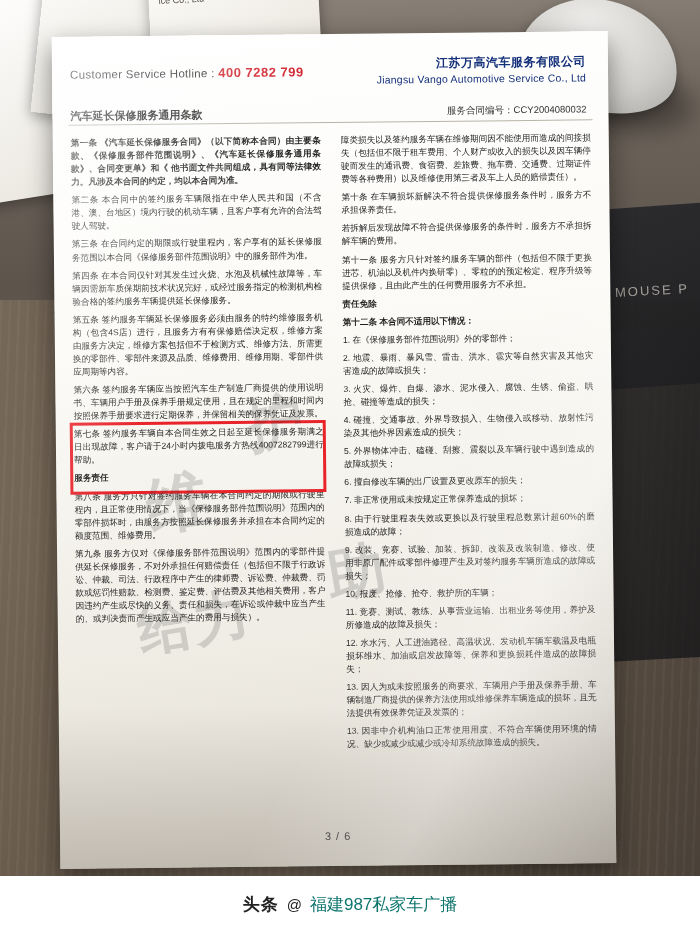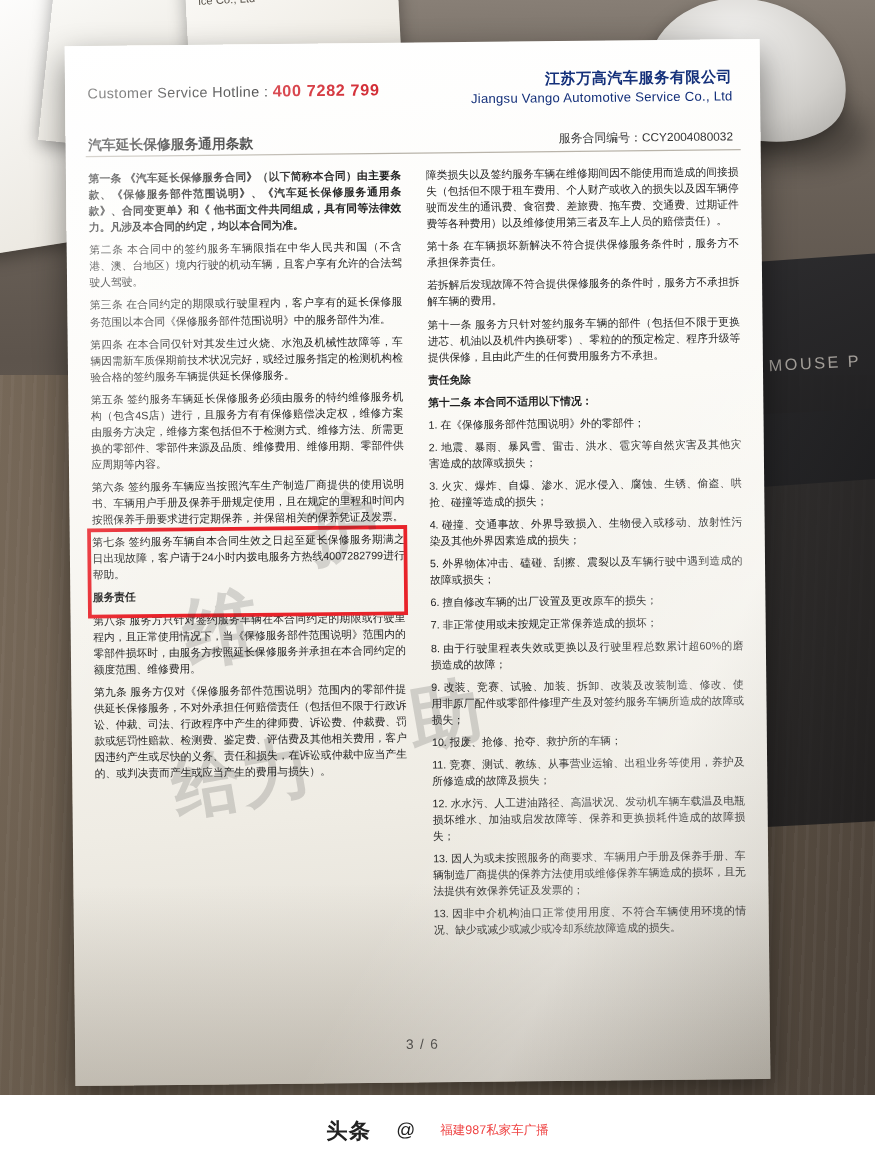--- a/index.html
+++ b/index.html
@@ -92,24 +92,24 @@
   .wm .w2{left:120px;top:20px;font-size:58px;transform:rotate(-9deg);}
   .wm .w3{left:200px;top:170px;font-size:58px;transform:rotate(-9deg);}
   .wm .w4{left:10px;top:220px;font-size:56px;transform:rotate(-9deg);}
 
   .pageno{position:absolute;left:0;right:0;bottom:24px;text-align:center;
     font-size:11px;color:#2b2b2b;letter-spacing:1px;}
 
   
   .bottombar{position:absolute;left:0;bottom:0;width:700px;height:56px;
     background:#ffffff;display:flex;align-items:center;justify-content:center;}
-  .bb-inner{display:flex;align-items:center;gap:20px;}
+  .bb-inner{display:flex;align-items:center;gap:8px;}
   .bb-logo{font-size:17px;font-weight:bold;color:#222;letter-spacing:1px;}
   .bb-at{font-size:15px;color:#222;}
-  .bb-name{font-size:10px;color:#ef4444;}
+  .bb-name{font-size:17px;color:#0f766e;}
 </style>
 </head>
 <body>
 
 <div class="scene">
   <div class="bg"></div>
   <div class="desk-wood"></div>
   <div class="desk-grain"></div>
   <div class="mousepad"></div>
   <div class="mousepad-text">MOUSE P</div>

